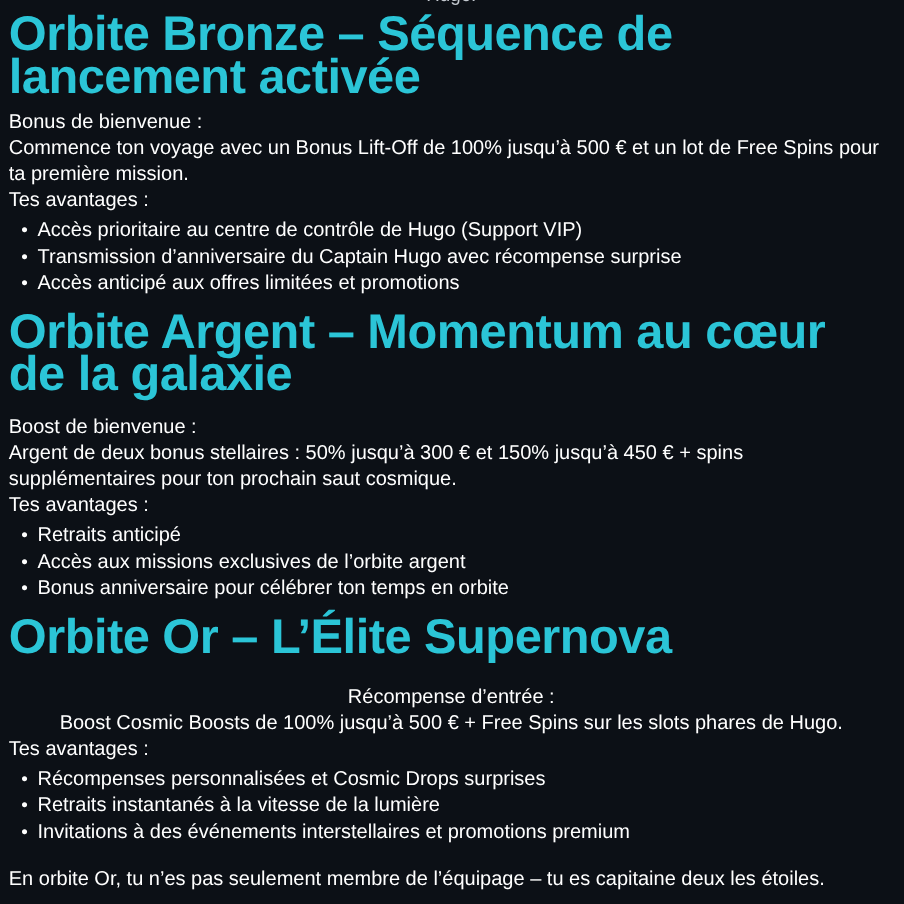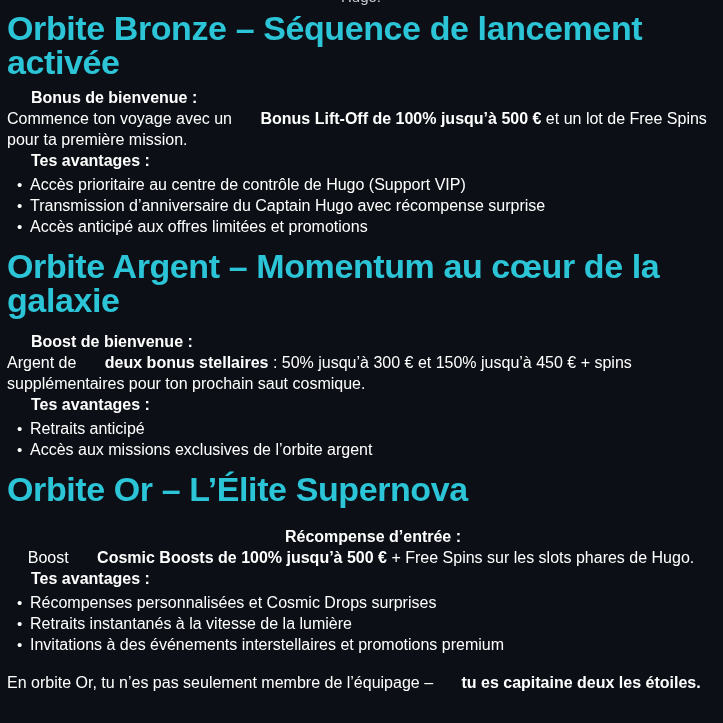--- a/index.html
+++ b/index.html
@@ -24,31 +24,31 @@
     position: absolute;
     top: -11px;
     left: 50%;
     transform: translateX(-50%);
     color: #c4c9d0;
     font-size: 15px;
     line-height: 16px;
   }
   h1 {
     color: #2bc5d7;
-    font-size: 34px;
+    font-size: 39px;
     line-height: 34px;
     font-weight: 800;
     letter-spacing: -0.4px;
     margin: 12px 0 8px 0;
   }
   h1.first { margin-top: 2px; }
   p { margin: 0; }
   p.lead { margin-top: 14px; }
   p.lead-lg { margin-top: 20px; text-align: center; }
-  strong { font-weight: 700; margin-left: 24px; }
+  strong { font-weight: 400; }
   ul {
     list-style: none;
     margin: 3px 0 0 0;
     padding: 0;
   }
   li {
     position: relative;
     padding-left: 23px;
     line-height: 21px;
   }
@@ -90,20 +90,21 @@
   <p class="lead">
     <strong>Boost de bienvenue :</strong><br>
     <span>Argent de </span><strong>deux bonus stellaires</strong><span> : 50% jusqu’à 300 € et 150% jusqu’à 450 € + spins supplémentaires pour ton prochain saut cosmique.</span>
   </p>
   <p>
     <strong>Tes avantages :</strong>
   </p>
   <ul>
     <li>Retraits anticipé</li>
     <li>Accès aux missions exclusives de l’orbite argent</li>
+    <li>Bonus anniversaire pour célébrer ton temps en orbite</li>
   </ul>
 </section>
 
 <section>
   <h1>Orbite Or – L’Élite Supernova</h1>
   <p class="lead lead-lg">
     <strong>Récompense d’entrée :</strong><br>
     <span>Boost </span><strong>Cosmic Boosts de 100% jusqu’à 500 €</strong><span> + Free Spins sur les slots phares de Hugo.</span>
   </p>
   <p>

